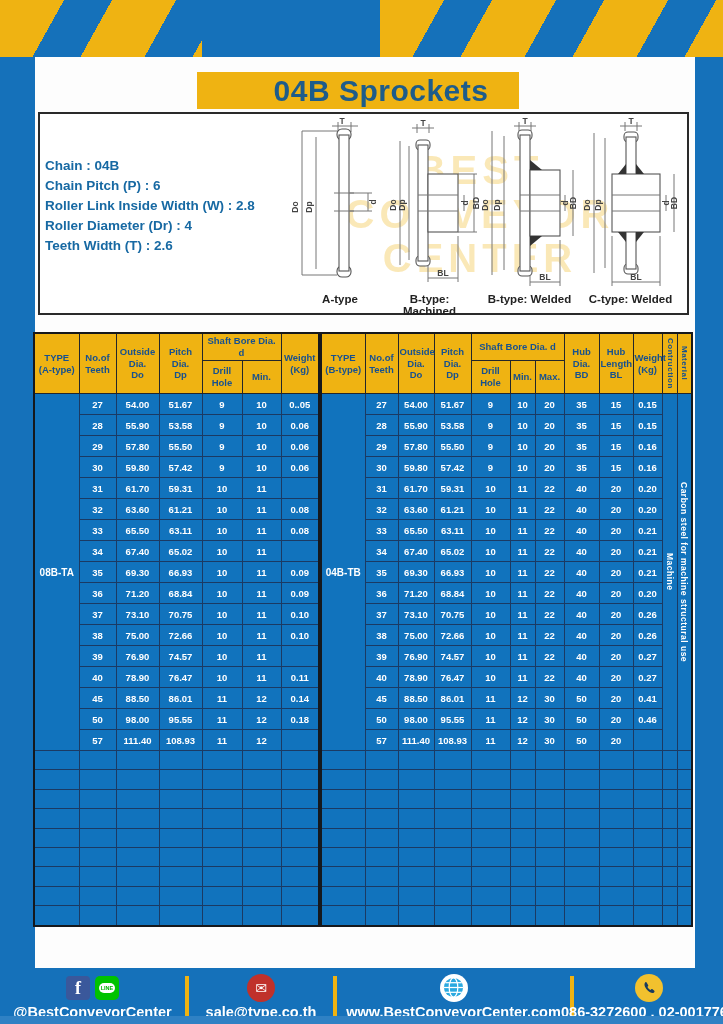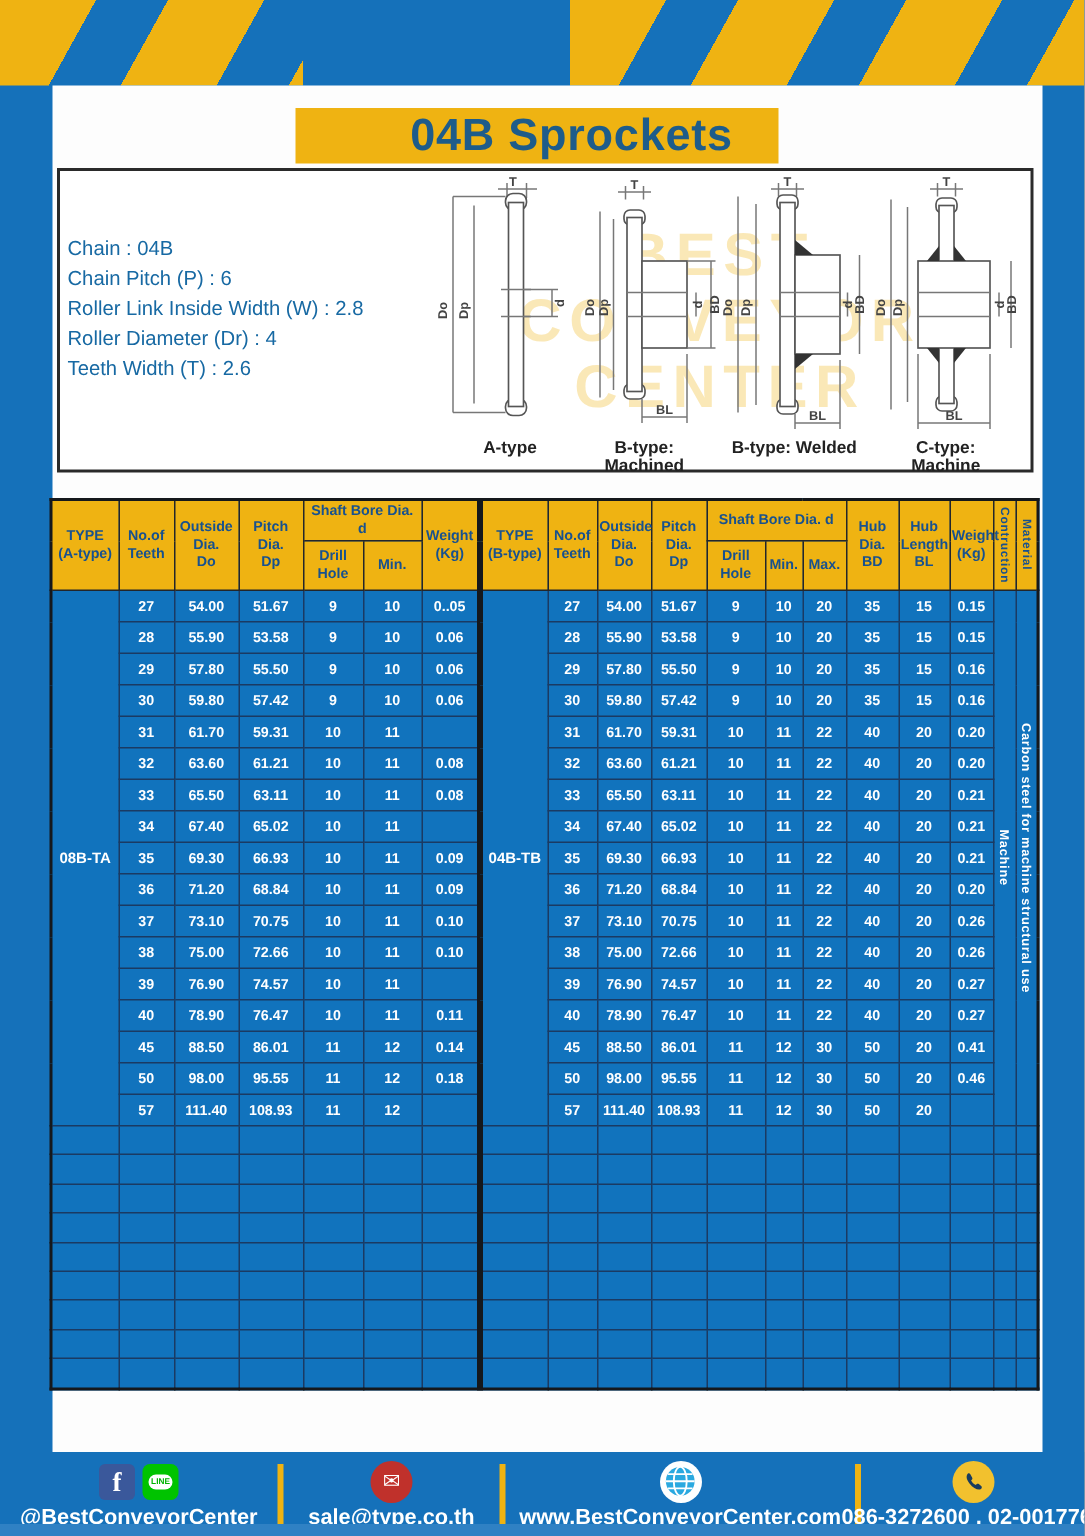--- a/index.html
+++ b/index.html
@@ -17,21 +17,21 @@
   #panel{left:35px;top:57px;width:660px;height:911px;background:#fdfdfd;}
 
   
   #banner{left:197px;top:72px;width:322px;height:37px;background:#efb312;
           display:flex;align-items:center;justify-content:center;}
   #banner span{color:#1e5c8a;font-size:30px;font-weight:bold;letter-spacing:.5px;margin-left:46px;}
 
   
   #diagram-box{left:38px;top:112px;width:651px;height:203px;background:#fff;
                border:2px solid #2a2a2a;box-sizing:border-box;}
-  #specs{left:45px;top:156px;color:#1769a3;font-size:13.5px;font-weight:normal;line-height:20px;}
+  #specs{left:45px;top:156px;color:#1769a3;font-size:13.5px;font-weight:bold;line-height:20px;}
   #watermark{left:330px;top:148px;width:300px;text-align:center;z-index:0;
              color:rgba(239,179,18,0.30);font-size:40px;font-weight:bold;
              letter-spacing:5px;line-height:44px;pointer-events:none;}
   .diag{z-index:1;}
   .diag svg{overflow:visible;}
   .diag-label{top:293px;font-size:11.5px;font-weight:600;color:#222;text-align:center;}
   .dl{stroke:#777;stroke-width:1;fill:none;}
   .plate{stroke:#555;stroke-width:1.1;fill:#fff;}
   .weld{fill:#333;stroke:none;}
   .dim{font-size:8.5px;fill:#444;font-weight:600;}
@@ -214,21 +214,21 @@
       <line class="dl" x1="82" y1="77" x2="82" y2="93"></line>
       <text class="dim" transform="rotate(-90 85 85)" x="85" y="85" text-anchor="middle">d</text>
       <line class="dl" x1="90" y1="56" x2="90" y2="114"></line>
       <text class="dim" transform="rotate(-90 93 85)" x="93" y="85" text-anchor="middle">BD</text>
       <line class="dl" x1="28" y1="164" x2="76" y2="164"></line>
       <line class="dl" x1="28" y1="118" x2="28" y2="168"></line>
         <line class="dl" x1="76" y1="118" x2="76" y2="168"></line>
       <text class="dim" x="52" y="162" text-anchor="middle">BL</text>
     </svg>
   </div>
-  <div class="abs diag-label" style="left:588px;width:85px">C-type: Machine</div>
+  <div class="abs diag-label" style="left:588px;width:85px">C-type: Welded</div>
 
   <table class="abs spec-table" id="table-a" style="left:33px;top:332px;width:285px">
     <colgroup>
       <col style="width:45px">
         <col style="width:37px">
         <col style="width:43px">
       <col style="width:43px">
         <col style="width:40px">
         <col style="width:39px">
         <col style="width:38px">

